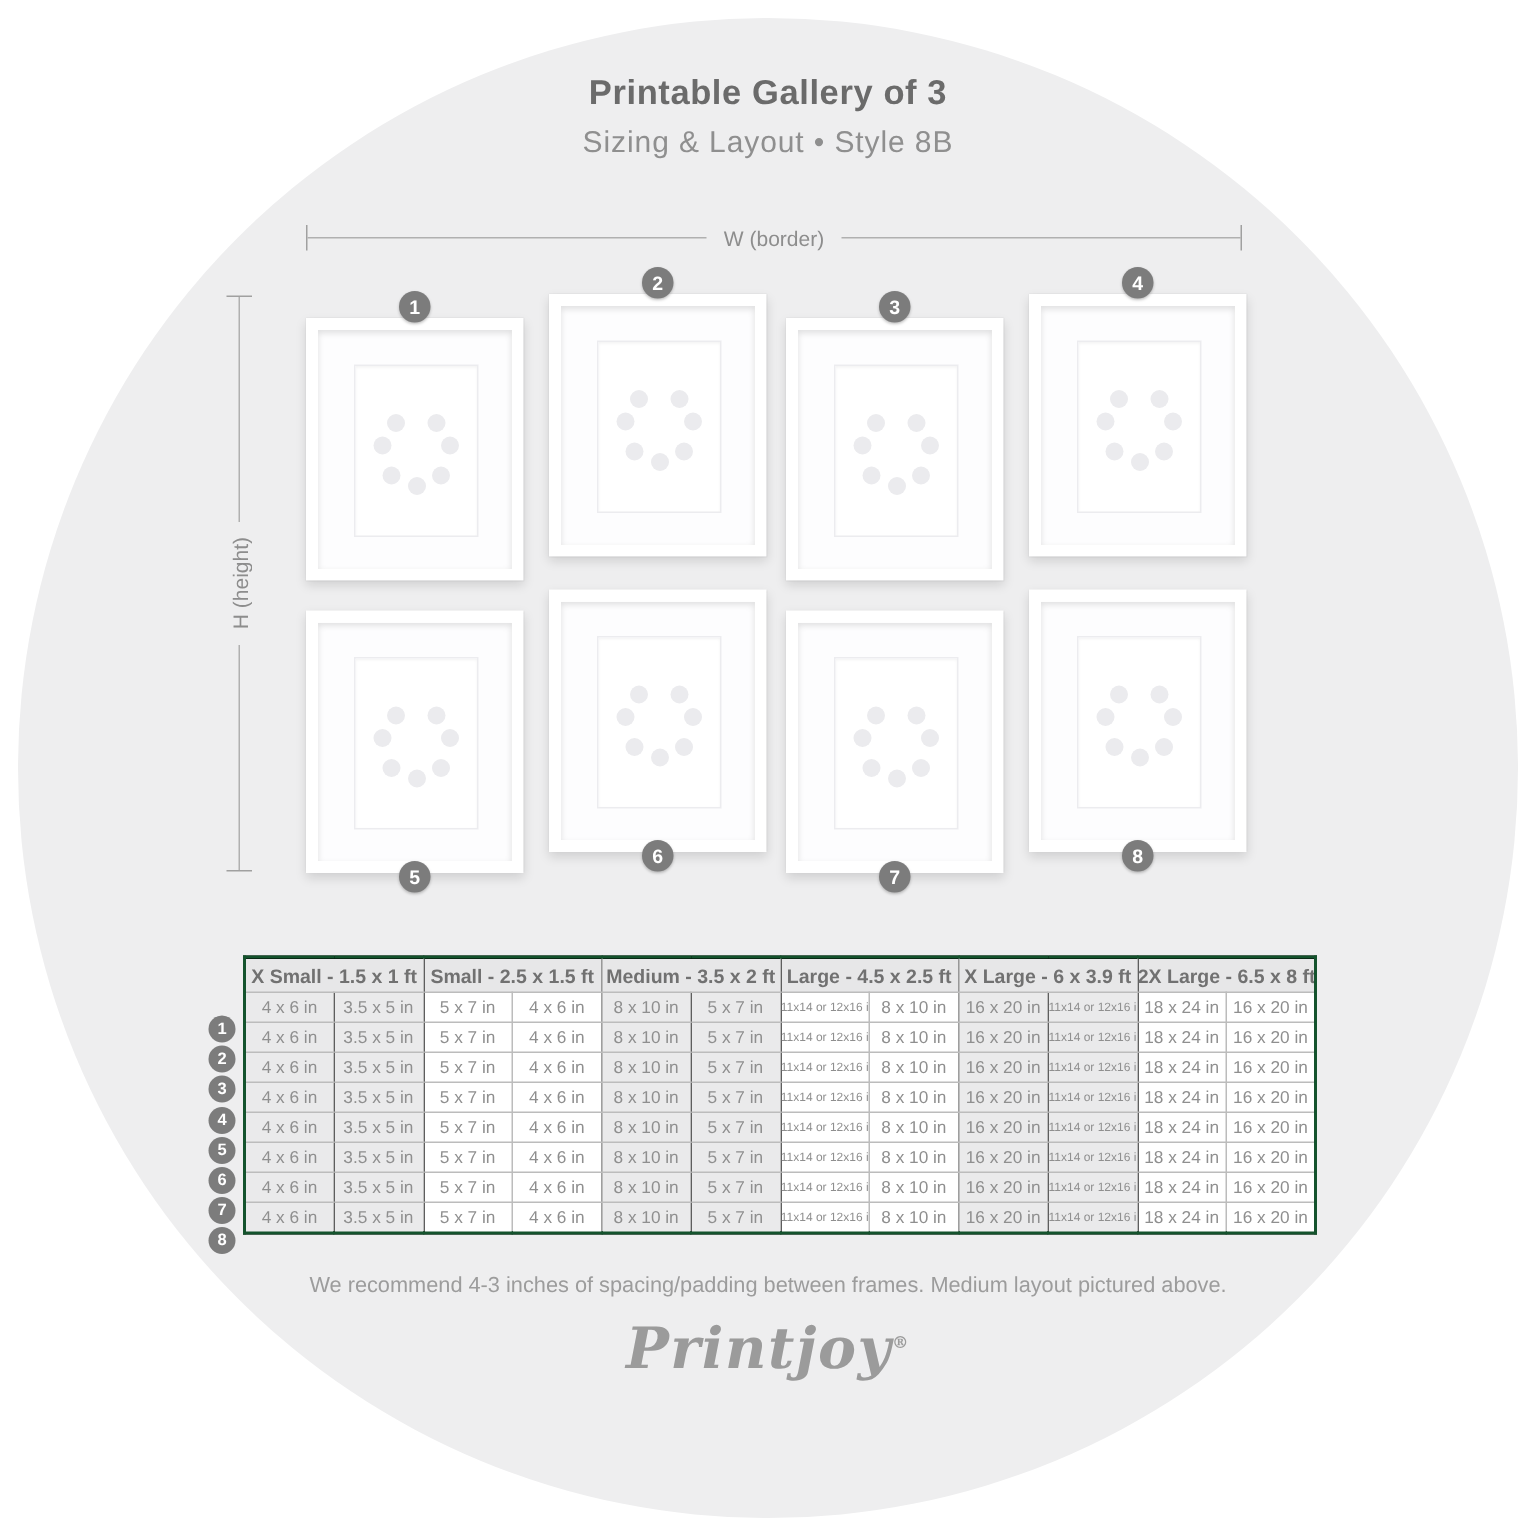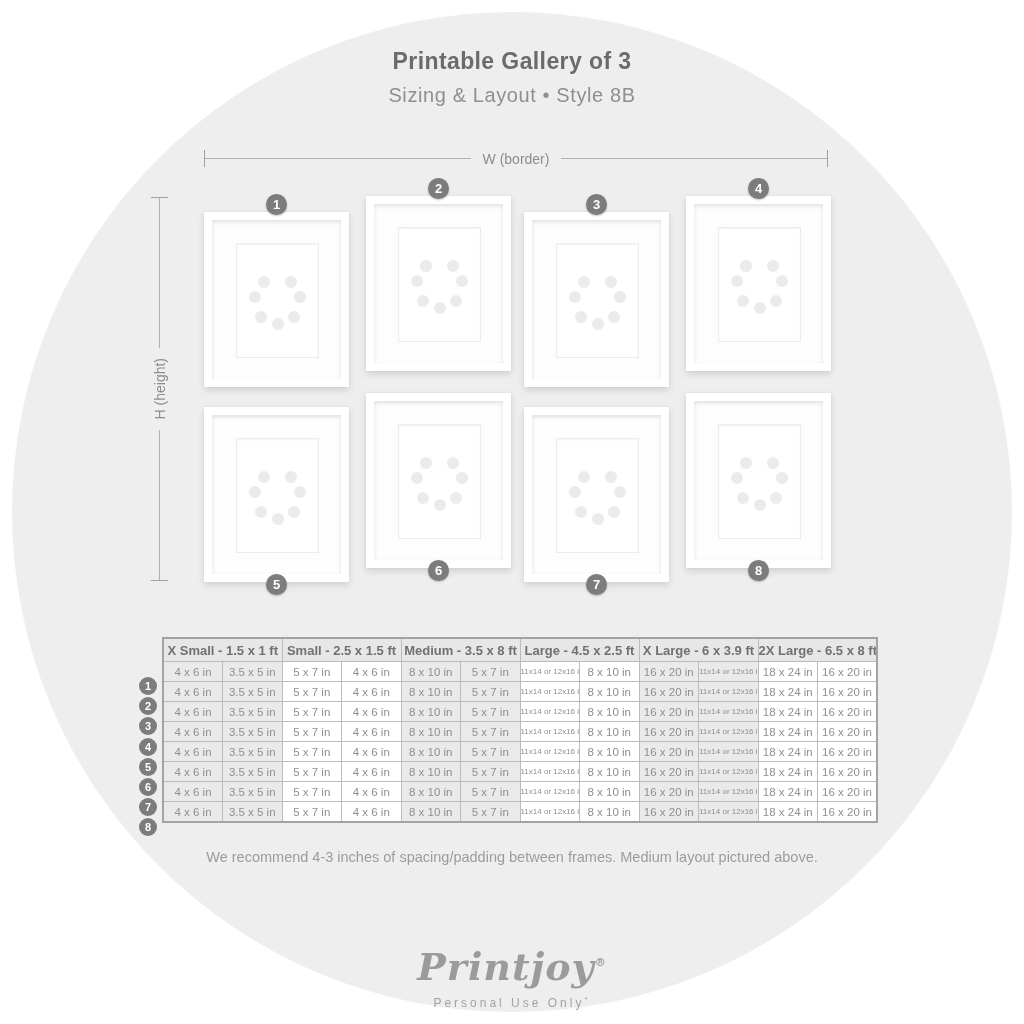--- a/index.html
+++ b/index.html
@@ -52,21 +52,21 @@
   }
   .dot{position:absolute;width:12px;height:12px;border-radius:50%;background:#ebebee;}
   .badge{
     position:absolute;width:21px;height:21px;border-radius:50%;background:#7c7c7c;
     color:#ffffff;font-size:13px;font-weight:bold;display:flex;align-items:center;
     justify-content:center;box-shadow:0 1px 2px rgba(0,0,0,0.25);z-index:5;
   }
   
   #table-wrap{position:absolute;left:162px;top:637px;}
   #table-wrap table{border-collapse:collapse;width:716px;table-layout:fixed;background:#000000;
-    border:2px solid #a3a3a3;}
+    border:2px solid #14532d;}
   #table-wrap th,#table-wrap td{
     border:1px solid #bcbcbc;text-align:center;padding:0;overflow:hidden;white-space:nowrap;
   }
   #table-wrap .gs{border-left:1px solid #9b9b9b;}
   #table-wrap tr.groups th{
     height:22px;font-size:13px;color:#717171;background:#e7e7e8;font-weight:bold;
   }
   #table-wrap tr.subs th{
     height:15px;font-size:10px;color:#7b7b7b;background:#e7e7e8;font-weight:bold;
   }
@@ -81,21 +81,21 @@
   }
   
   .footer{
     position:absolute;left:112px;top:847px;width:800px;text-align:center;
     color:#9c9c9c;font-size:14.5px;line-height:20.5px;
   }
   .footer p{margin:0;}
   .footer .link-bold{font-weight:bold;color:#6f6f6f;}
   
   .logo{
-    position:absolute;left:0;top:944px;width:1024px;text-align:center;color:#9b9b9b;
+    position:absolute;left:0;top:876px;width:1024px;text-align:center;color:#9b9b9b;
   }
   .logo .script{
     font-family:"DejaVu Serif", serif;font-style:italic;font-weight:bold;font-size:38px;
     letter-spacing:1px;
   }
   .logo sup{font-size:11px;vertical-align:super;}
   .logo .tagline{
     display:block;margin-top:6px;font-size:12px;letter-spacing:3px;color:#a3a3a3;
   }
   .logo .tagline sup{font-size:8px;}
@@ -238,21 +238,21 @@
     </div>
     <div class="badge" style="left: 748px; top: 559.5px;">8</div>
   </div>
 
 <div id="table-wrap">
     <table>
       <thead>
         <tr class="groups">
           <th colspan="2" class="shaded gs">X Small - 1.5 x 1 ft</th>
           <th colspan="2" class="gs">Small - 2.5 x 1.5 ft</th>
-          <th colspan="2" class="shaded gs">Medium - 3.5 x 8 ft</th>
+          <th colspan="2" class="shaded gs">Medium - 3.5 x 2 ft</th>
           <th colspan="2" class="gs">Large - 4.5 x 2.5 ft</th>
           <th colspan="2" class="shaded gs">X Large - 6 x 3.9 ft</th>
           <th colspan="2" class="gs">2X Large - 6.5 x 8 ft</th>
         </tr>
       </thead>
       <tbody>
         <tr>
           <td class="shaded gs">4 x 6 in</td>
           <td class="shaded">3.5 x 5 in</td>
           <td class=" gs">5 x 7 in</td>
@@ -377,14 +377,13 @@
     <div class="row-badge" style="left: 139px; top: 798.2px;">7</div>
     <div class="row-badge" style="left: 139px; top: 818.4px;">8</div>
   </div>
 
 <div class="footer">
   <p>We recommend 4-3 inches of spacing/padding between frames. Medium layout pictured above.</p>
 </div>
 
 <div class="logo">
   <span class="script"><span>Printjoy</span><sup>®</sup></span>
-  <span class="tagline"><span>Personal Use Only</span><sup>*</sup></span>
 </div>
 
 </body></html>

